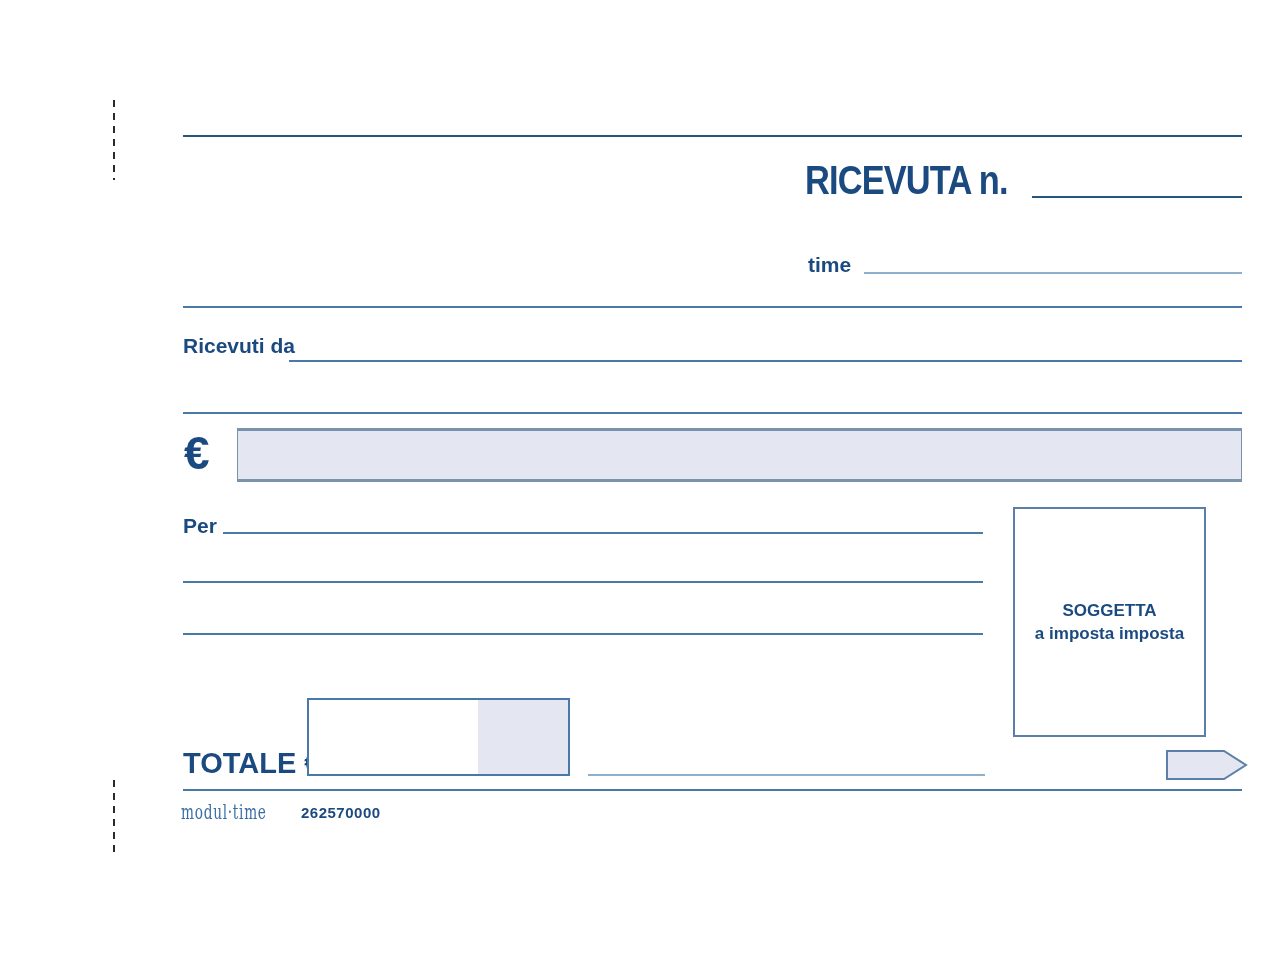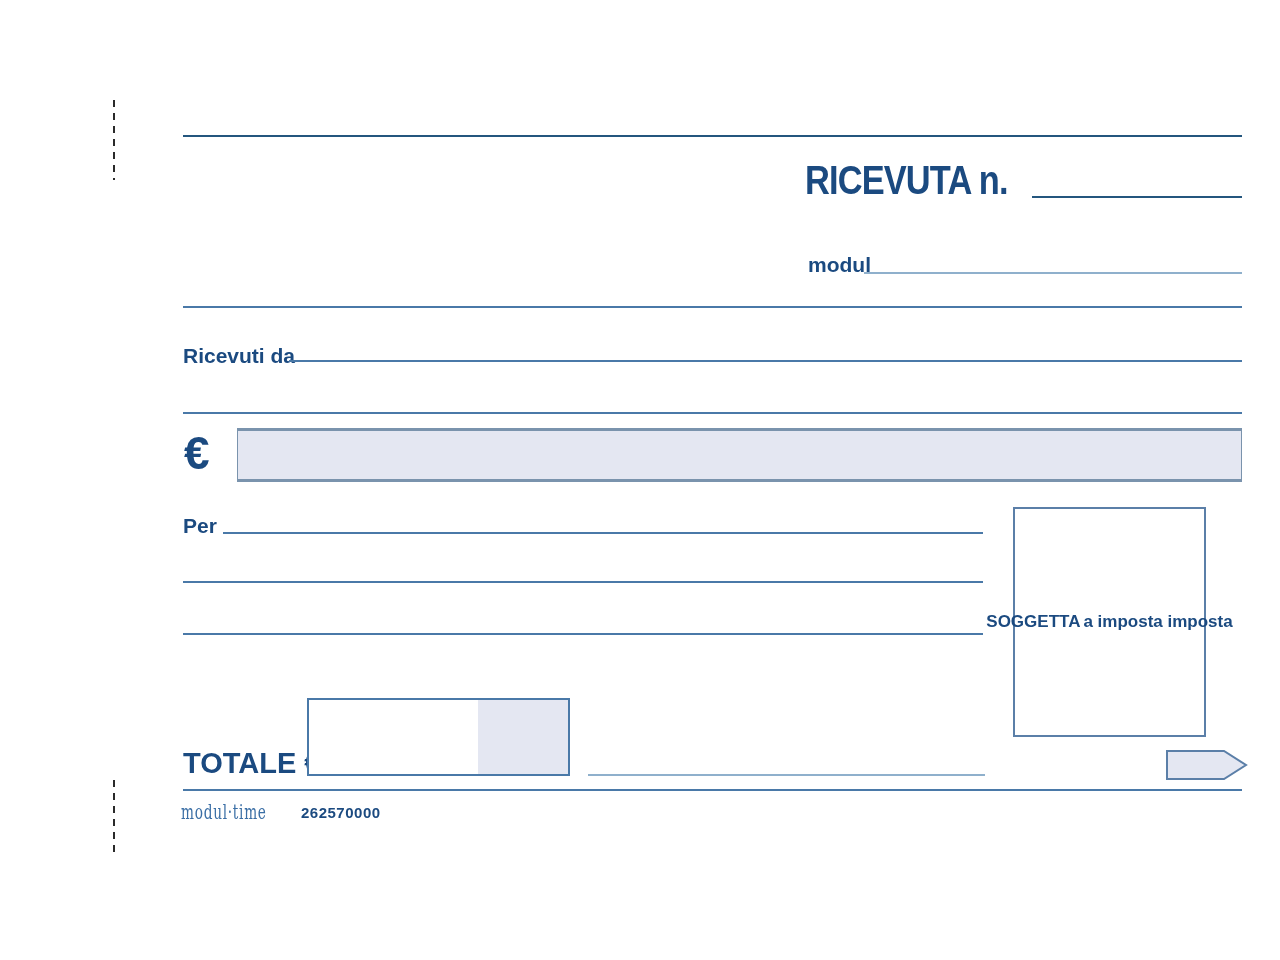--- a/index.html
+++ b/index.html
@@ -34,21 +34,21 @@
   .euro{font-size:46px;font-weight:bold;line-height:46px;}
   .amount-field{
     background:var(--field-fill);
     border-top:3px solid var(--field-border);
     border-bottom:3px solid var(--field-border);
     border-left:1px solid var(--field-border);
     border-right:1px solid var(--field-border);
   }
   .stamp-box{
     border:2px solid var(--box-border);background:#fff;
-    display:flex;flex-direction:row;align-items:center;justify-content:center;
+    display:flex;flex-direction:column;align-items:center;justify-content:center;
     text-align:center;gap:3px;
   }
   .stamp-box .lbl{font-size:17px;line-height:20px;}
   .total-label{font-size:29px;font-weight:bold;white-space:nowrap;}
   .total-field{border:2px solid var(--line-medium);background:#fff;}
   .total-field .shaded{position:absolute;right:0;top:0;bottom:0;width:90px;background:var(--field-fill);}
   .stamp-instruction{font-size:15.5px;font-weight:bold;line-height:17.5px;white-space:nowrap;}
   .brand{
     font-family:"DejaVu Serif",serif;font-size:19px;color:#3a6ea5;
     transform:scaleX(.72) scaleY(1.1);transform-origin:left center;
@@ -62,26 +62,26 @@
 <div class="page">
 
   <div class="perf" style="top:100px;height:80px;"></div>
   <div class="perf" style="top:780px;height:78px;"></div>
 
   <div class="rule dark" style="left:183px;top:135px;width:1059px;"></div>
 
   <div class="abs title" style="left:805px;top:158px;">RICEVUTA n.</div>
   <div class="rule dark" style="left:1032px;top:196px;width:210px;"></div>
 
-  <div class="abs lbl lbl-21" style="left:808px;top:253px;">modul</div>
+  <div class="abs lbl lbl-21" style="left:808px;top:253px;">time</div>
   <div class="rule light" style="left:864px;top:272px;width:378px;"></div>
 
   <div class="rule" style="left:183px;top:306px;width:1059px;"></div>
 
-  <div class="abs lbl lbl-21" style="left:183px;top:344px;">Ricevuti da</div>
+  <div class="abs lbl lbl-21" style="left:183px;top:334px;">Ricevuti da</div>
   <div class="rule" style="left:289px;top:360px;width:953px;"></div>
 
   <div class="rule" style="left:183px;top:412px;width:1059px;"></div>
 
   <div class="abs euro" style="left:184px;top:430px;">€</div>
   <div class="abs amount-field" style="left:237px;top:428px;width:1003px;height:48px;"></div>
 
   <div class="abs lbl lbl-21" style="left:183px;top:514px;text-align:right;">Per</div>
   <div class="rule" style="left:223px;top:532px;width:760px;"></div>
   <div class="rule" style="left:183px;top:581px;width:800px;"></div>

